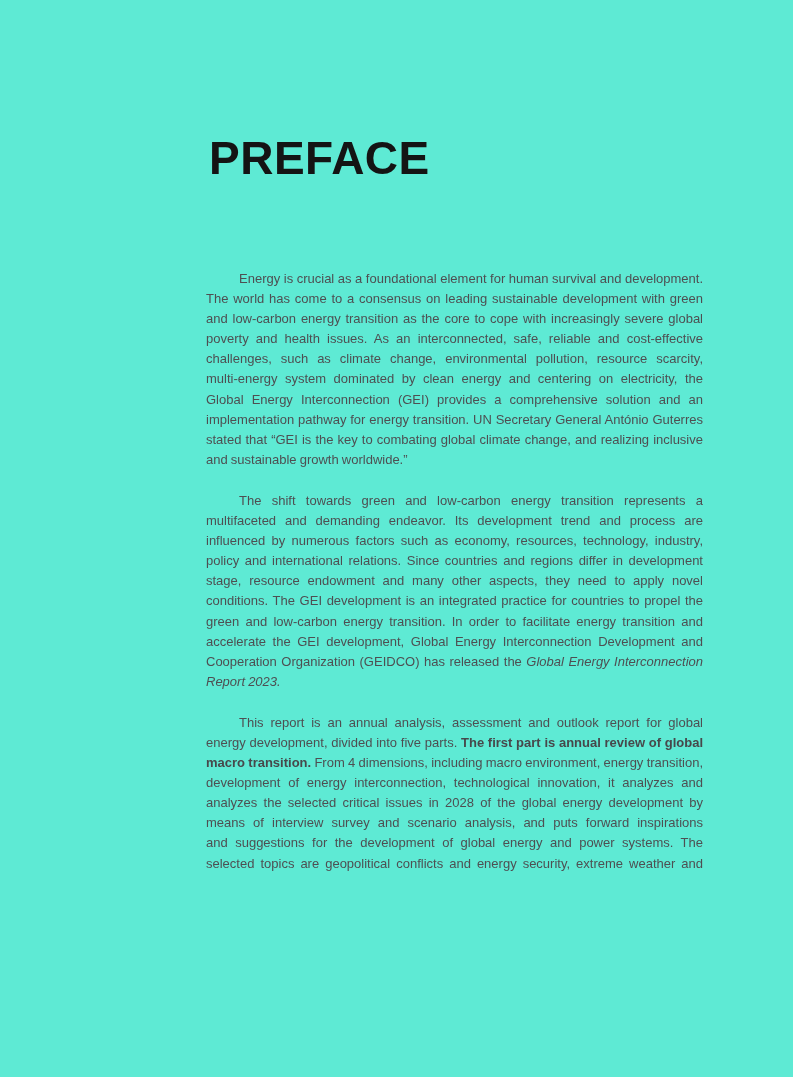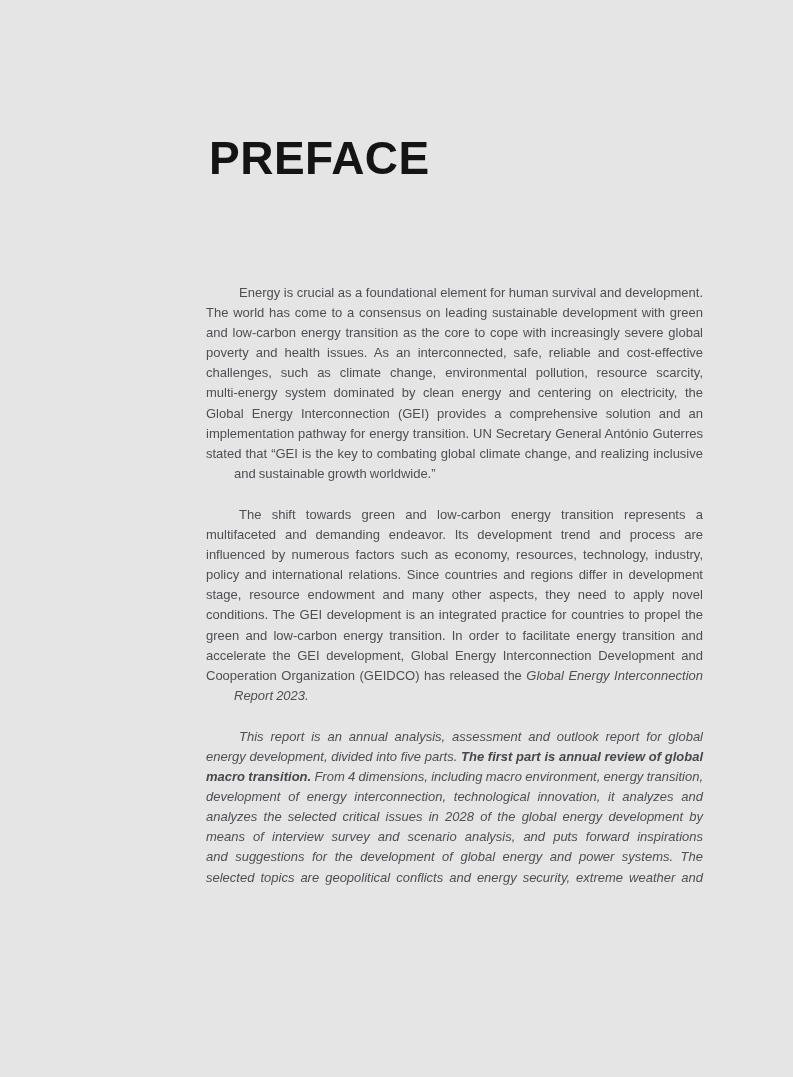--- a/index.html
+++ b/index.html
@@ -1,54 +1,54 @@
 <!DOCTYPE html>
 <html><head>
 <meta charset="utf-8">
 <style>
   html, body { margin: 0; padding: 0; }
   body { background: #ffffff; font-family: "Liberation Sans", sans-serif; }
   .page {
     position: relative;
     width: 793px;
     height: 1077px;
-    background: #e5e5e5;
+    background: #5eead4;
     overflow: hidden;
   }
   .title {
     position: absolute;
     left: 209px;
     top: 135px;
     margin: 0;
     font-size: 46px;
     line-height: 46px;
     font-weight: 700;
     letter-spacing: 0.5px;
     color: #141414;
     font-family: "Liberation Sans", sans-serif;
   }
   .body-text {
     position: absolute;
     left: 206px;
-    top: 283px;
+    top: 269px;
     width: 497px;
     font-size: 13px;
     line-height: 20.1px;
     color: #4e4f52;
     word-spacing: -0.5px;
   }
   .paragraph { margin: 0 0 21px 0; }
-  .paragraph:last-child { margin-bottom: 9px; font-style: italic; }
+  .paragraph:last-child { margin-bottom: 9px; }
   .line {
     text-align: justify;
     text-align-last: justify;
     white-space: normal;
   }
   .line.indent { padding-left: 33px; }
-  .line.endline { text-align-last: left; margin-left: 28px; }
+  .line.endline { text-align-last: left; }
   .run-bold { font-weight: 700; color: #47484b; }
   .run-italic { font-style: italic; }
 </style>
 </head>
 <body>
 
 <div class="page">
   <h1 class="title">PREFACE</h1>
   <div class="body-text" id="doc-body">
       <div class="paragraph">

